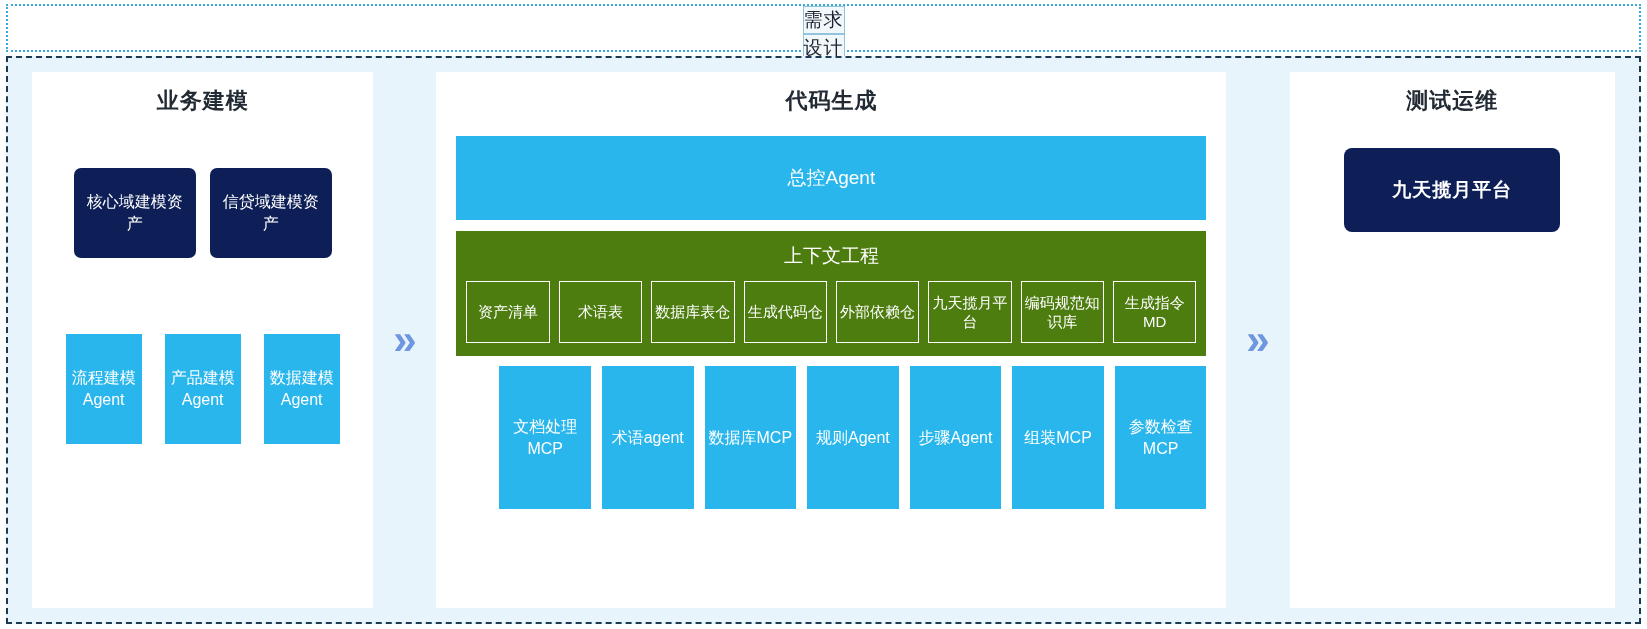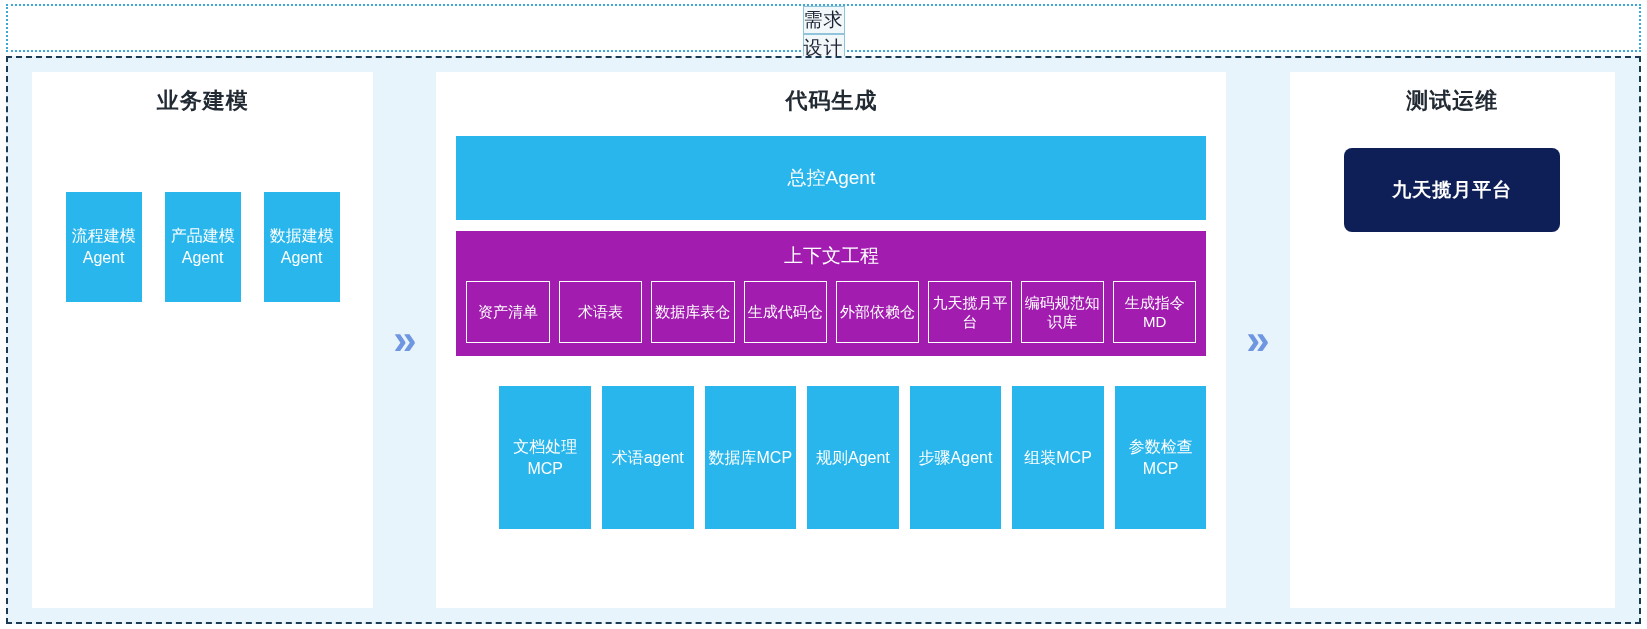--- a/index.html
+++ b/index.html
@@ -135,21 +135,21 @@
     height: 84px;
     background: #29b6ec;
     color: #ffffff;
     font-size: 19px;
     display: flex;
     align-items: center;
     justify-content: center;
   }
   .context-block {
     margin-top: 11px;
-    background: #a21caf;
+    background: #4d7c0f;
     padding: 12px 10px 13px 10px;
   }
   .context-title {
     text-align: center;
     color: #ffffff;
     font-size: 19px;
     margin-bottom: 12px;
   }
   .context-row {
     display: flex;
@@ -165,21 +165,21 @@
     line-height: 1.3;
     display: flex;
     align-items: center;
     justify-content: center;
     text-align: center;
     padding: 2px 3px;
   }
   .tool-row {
     display: flex;
     gap: 11px;
-    margin-top: 30px;
+    margin-top: 10px;
     justify-content: space-between;
     padding-left: 43px;
   }
   .tool-box {
     flex: 1 1 0;
     height: 143px;
     background: #29b6ec;
     color: #ffffff;
     font-size: 16px;
     line-height: 1.35;
@@ -238,20 +238,24 @@
   <div class="phase-tab">设计</div>
   <div class="phase-tab">开发</div>
   <div class="phase-tab">测试</div>
 </div>
 
 <div class="board">
 
   <div class="panel panel-left">
     <div class="panel-title">业务建模</div>
 
+    <div class="left-assets">
+      <div class="asset-card">核心域建模资产</div>
+      <div class="asset-card">信贷域建模资产</div>
+    </div>
 
     <div class="left-agents">
       <div class="agent-tall">流程建模Agent</div>
       <div class="agent-tall">产品建模Agent</div>
       <div class="agent-tall">数据建模Agent</div>
     </div>
   </div>
 
   <div class="chevron">»</div>
 

